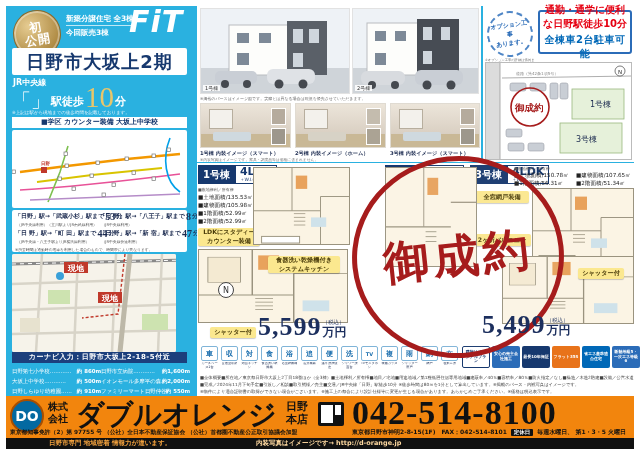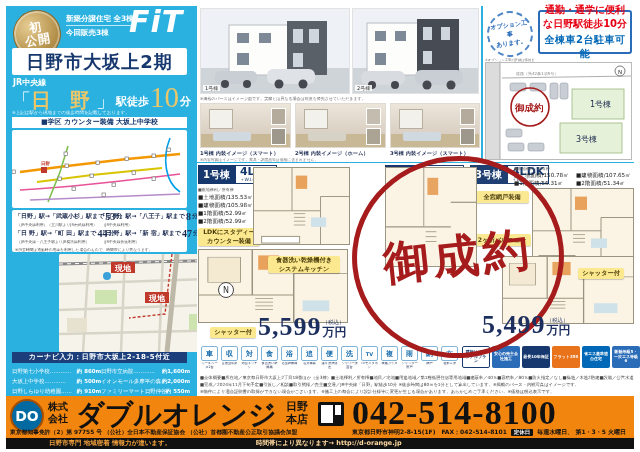--- a/index.html
+++ b/index.html
@@ -31,21 +31,21 @@
   .school-bar { left:12px; top:117px; width:175px; height:11px; background:#fff; color:#16386e;
     font-size:7px; font-weight:bold; text-align:center; line-height:11px; }
   .railmap-box { left:12px; top:130px; width:175px; height:78px; background:#fff; border-radius:2px; }
   .routes-box { left:12px; top:210px; width:175px; height:42px; background:#fff; border-radius:2px; padding:2px 3px; }
   .routes-grid { display:flex; flex-wrap:wrap; }
   .route { width:50%; color:#1c2b50; }
   .route .r1 { font-size:6px; font-weight:bold; white-space:nowrap; display:flex; align-items:flex-end; }
   .route .min { font-size:10px; font-family:"Liberation Serif",serif; font-weight:bold; line-height:.9; margin:0 1px; }
   .route .note { font-size:3.8px; color:#555; margin:1px 0 2px 2px; }
   .routes-foot { font-size:3.8px; color:#555; margin-top:1px; }
-  .sitemap-box { left:12px; top:254px; width:164px; height:98px; background:#f7f5ee; border-radius:2px; overflow:hidden;margin-left:47px; }
+  .sitemap-box { left:12px; top:254px; width:164px; height:98px; background:#f7f5ee; border-radius:2px; overflow:hidden; }
   .navi-bar { left:12px; top:352px; width:175px; height:11px; background:#1c3f7c; color:#fff;
     font-size:7px; font-weight:bold; text-align:center; line-height:11px; letter-spacing:.5px; }
   .dist-grid { left:12px; top:366px; width:178px; display:flex; flex-wrap:wrap; }
   .dist { width:50%; color:#fff; font-size:5.4px; line-height:1.85; white-space:nowrap; display:flex; }
   .dist .nm { overflow:hidden; }
   .dist .dots { flex:1; overflow:hidden; color:#dff3fb; }
   .dist .val { font-weight:bold; }
 
   
   .ext-card { top:8px; height:86px; background:linear-gradient(#eef2f6 70%, #cfd4d9 70%); overflow:hidden; border:1px solid #e2e2e2; }
@@ -134,21 +134,20 @@
   </div>
   <div class="abs catch">
     <div>新築分譲住宅 全3棟</div>
     <div>今回販売3棟</div>
   </div>
   <div class="abs fit-logo">FiT</div>
   <div class="abs title-box">日野市大坂上2期</div>
   <div class="abs jr-line">JR中央線</div>
   <div class="abs station-row">
     <span class="brk">「</span>
-    <span class="stn">日 野</span>
     <span class="brk">」</span>
     <span class="walk">駅徒歩</span>
     <span class="min">10</span>
     <span class="walk">分</span>
   </div>
   <div class="abs walk-note">※上記は駅から現地までの徒歩時間を記載しております。</div>
   <div class="abs school-bar">■学区 カウンター装備 大坂上中学校</div>
 
   <div class="abs railmap-box">
     <svg width="175" height="78" viewBox="0 0 175 78">
@@ -595,15 +594,15 @@
   <div class="shopicon abs"></div>
   <div class="abs license">東京都知事免許（2）第 97755 号 （公社）全日本不動産保証協会 （公社）首都圏不動産公正取引協議会加盟</div>
   <div class="abs tel">042-514-8100</div>
   <div class="abs addr-row">
     <span>東京都日野市神明2-8-15(1F)　FAX：042-514-8101</span>
     <span class="holiday-badge">定休日</span>
     <span>毎週水曜日、 第1・3・5 火曜日</span>
   </div>
   <div class="abs footer-black">
     <span class="abs fb-text" style="left:6px;padding-left:37px;">日野市専門 地域密着 情報力が違います。</span>
-    <span class="abs fb-text fb-cta" style="left:250px;">時間帯により異なります→ http://d-orange.jp</span>
+    <span class="abs fb-text fb-cta" style="left:250px;">内装写真はイメージです→ http://d-orange.jp</span>
   </div>
 </div>
 
 </body></html>

